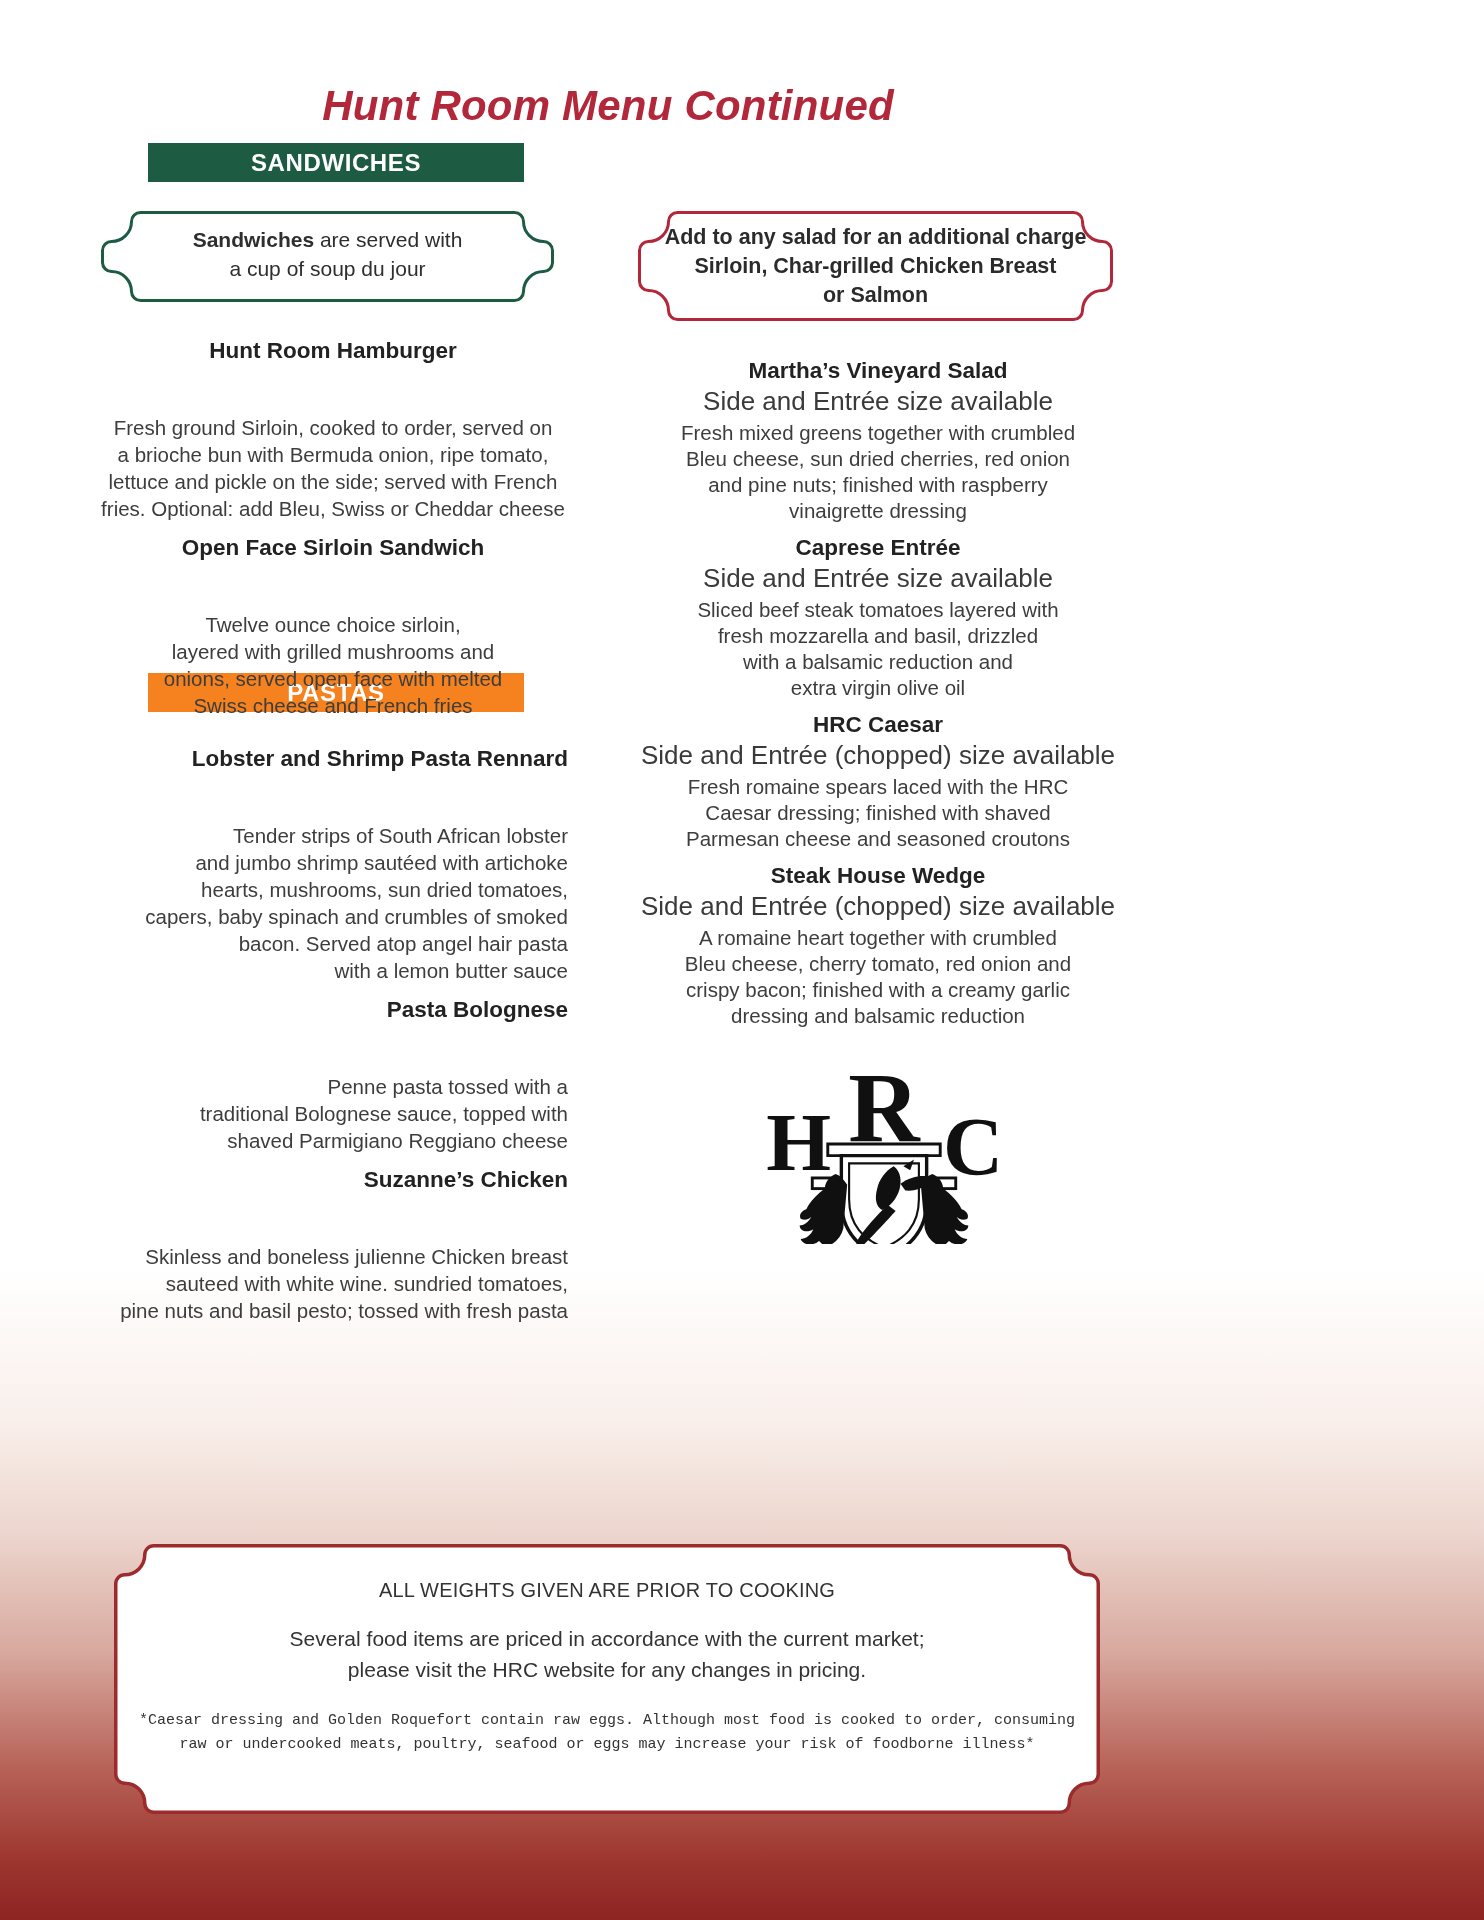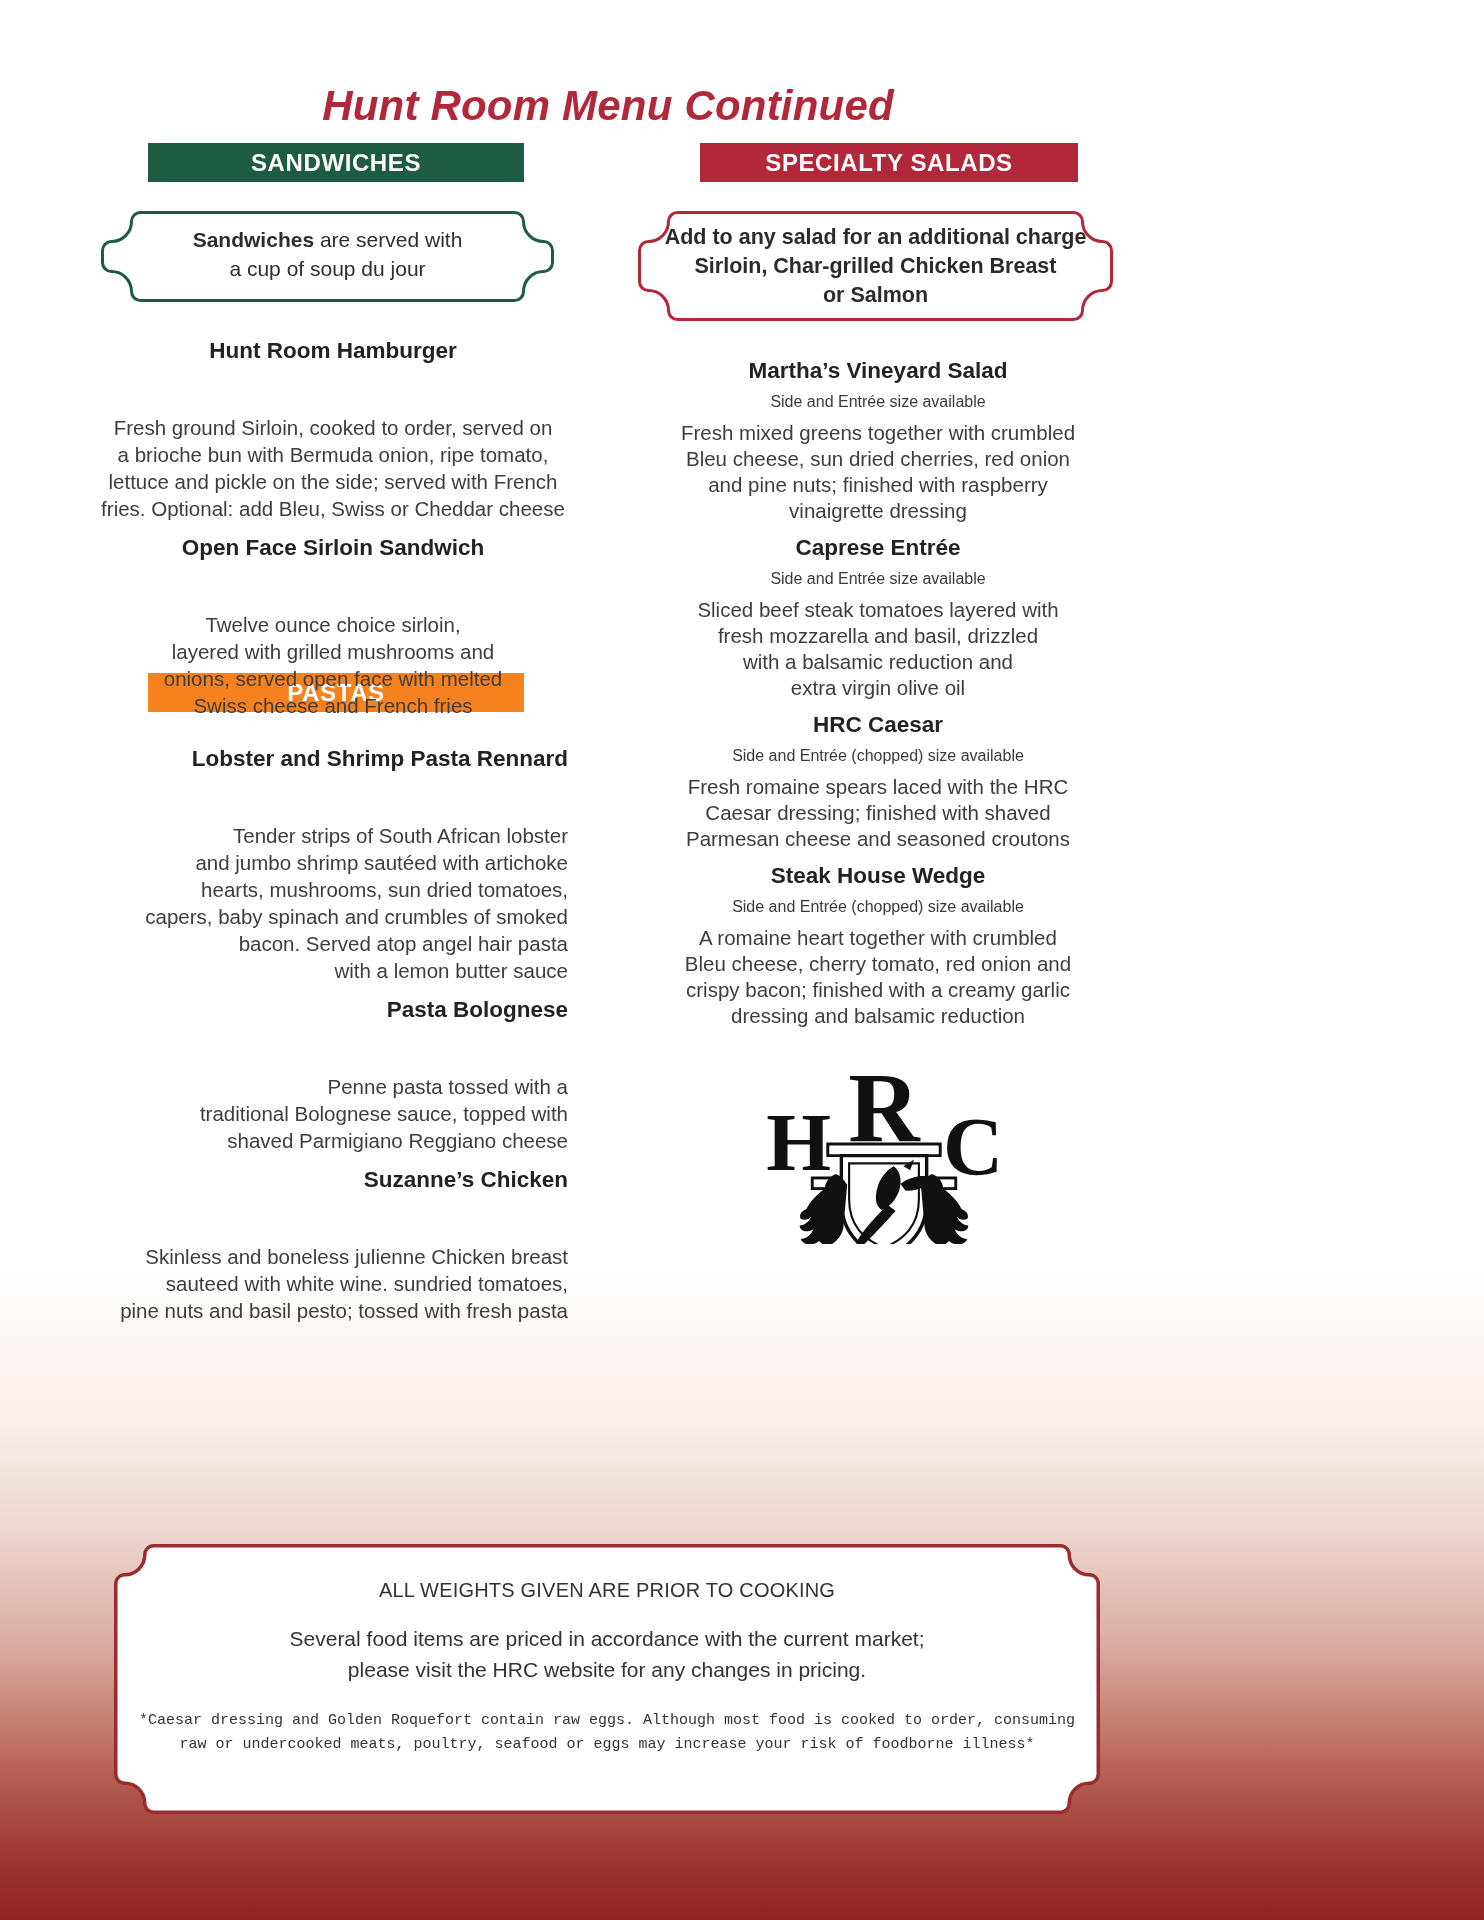--- a/index.html
+++ b/index.html
@@ -33,39 +33,36 @@
   .f-caps{font-size:20px;margin-bottom:21px;letter-spacing:.2px;}
   .f-para{font-size:21px;line-height:31px;margin-bottom:24px;white-space:pre-line;}
   .f-small{font-size:15px;line-height:24px;white-space:pre-line;font-family:Liberation Mono, monospace;}
 
   .col-left{position:absolute;left:0;top:336px;width:470px;text-align:center;}
   .col-left2{position:absolute;left:0;top:744px;width:470px;text-align:right;}
   .col-right{position:absolute;left:540px;top:356px;width:480px;text-align:center;}
   .m-item{margin-bottom:11px;}
   .m-name{font-size:22.5px;font-weight:700;color:#222;line-height:30px;margin-bottom:2px;}
   .m-desc{font-size:20.5px;color:#3d3d3d;line-height:27px;white-space:pre-line;margin-top:48px;}
-  .m-size{font-size:16px;color:#3a3a3a;line-height:27px;}
+  .m-size{font-size:26px;color:#3a3a3a;line-height:27px;}
   .s-item{margin-bottom:9px;}
   .s-item .m-desc{margin-top:5px;line-height:26px;}
 
   .logo{position:absolute;left:660px;top:1046px;width:252px;height:198px;}
 </style>
 </head>
 <body>
 
 <div class="page">
   <div class="wrap">
 
     <div class="title">Hunt Room Menu Continued</div>
 
     <div class="bar" id="bar-sand">
       <span>SANDWICHES</span>
-    </div>
-    <div class="bar" id="bar-salad">
-      <span>SPECIALTY SALADS</span>
     </div>
     <div class="bar" id="bar-pasta">
       <span>PASTAS</span>
     </div>
 
     <div class="nbox" id="box-sand">
         <svg class="frame" width="455" height="93" viewBox="0 0 455 93">
           <path d="M 40.5 2.5 H 414.5 a 9 9 0 0 1 9 9 a 20 20 0 0 0 20 20 a 9 9 0 0 1 9 9 V 52.5 a 9 9 0 0 1 -9 9 a 20 20 0 0 0 -20 20 a 9 9 0 0 1 -9 9 H 40.5 a 9 9 0 0 1 -9 -9 a 20 20 0 0 0 -20 -20 a 9 9 0 0 1 -9 -9 V 40.5 a 9 9 0 0 1 9 -9 a 20 20 0 0 0 20 -20 a 9 9 0 0 1 9 -9 Z" fill="#ffffff" stroke="#1e5b43" stroke-width="3"></path>
         </svg>
       <div class="inner">

